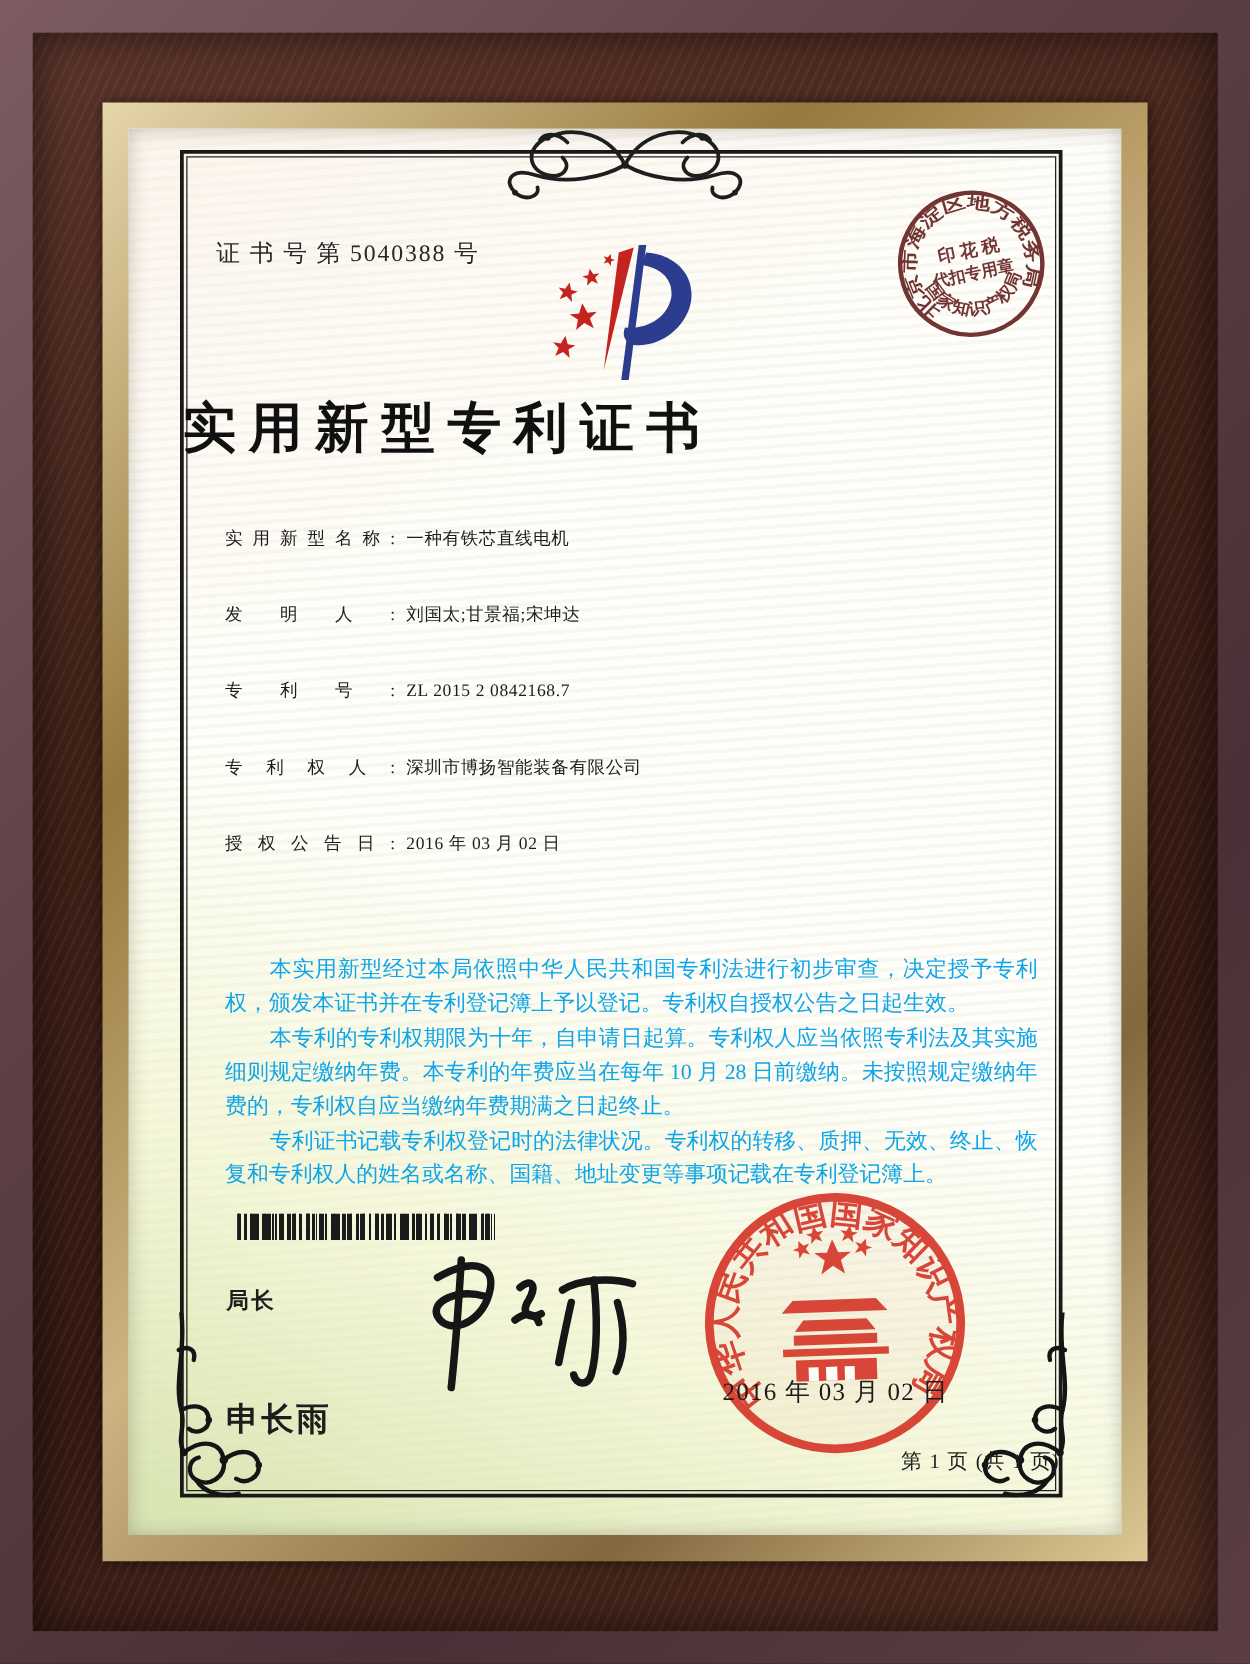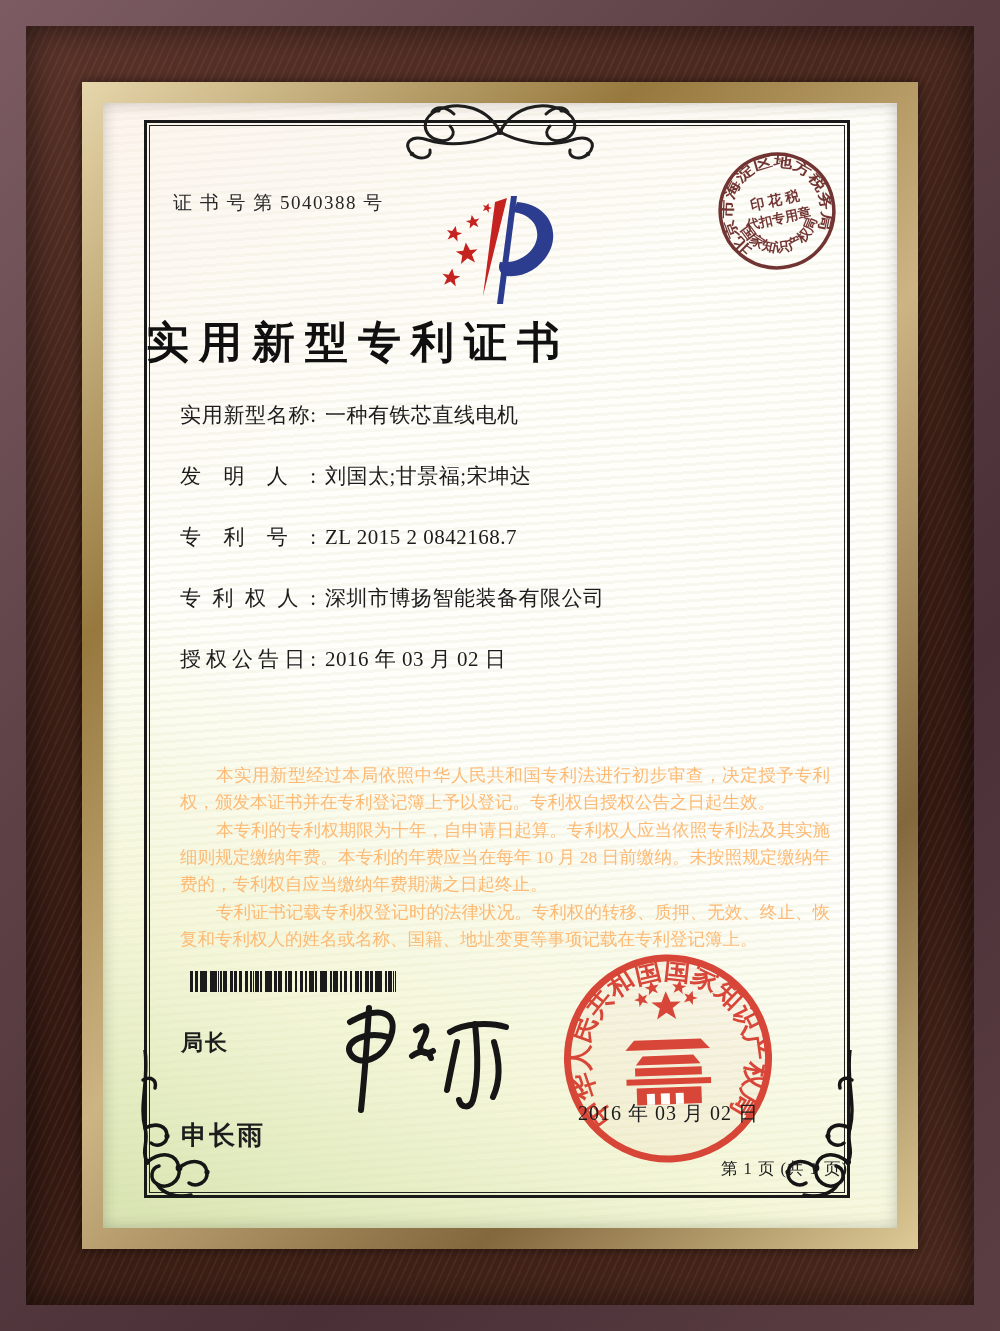--- a/index.html
+++ b/index.html
@@ -37,40 +37,40 @@
   .corner.bl { left:133px; top:1050px; }
   .corner.br { left:770px; top:1050px; transform:scaleX(-1); }
 
   
   .cert-number { position:absolute; left:173px; top:190px; font-size:19px;
     letter-spacing:1.5px; color:#272727; z-index:4; }
   .logo { position:absolute; left:437px; top:192px; width:128px; height:118px; z-index:4; }
   .title { position:absolute; left:146px; top:314px; width:702px; text-align:left;
     font-size:43px; font-weight:700; letter-spacing:10px; color:#101010; z-index:4; }
 
-  .fields { position:absolute; left:180px; top:401px; width:650px; z-index:4;
-    font-size:21px; color:#1c1c1c; }
+  .fields { position:absolute; left:180px; top:418px; width:650px; z-index:4;
+    font-size:14px; color:#1c1c1c; }
   .field { height:61px; line-height:28px; white-space:nowrap; }
   .flabel { display:inline-block; width:136px; text-align:justify; text-align-last:justify;
     text-justify:inter-character; }
   .fvalue { margin-left:9px; letter-spacing:.5px; }
 
   .paras { position:absolute; left:180px; top:762px; width:650px; z-index:4;
-    font-size:17.5px; line-height:27px; text-align:justify; color:#fdba74; }
+    font-size:17.5px; line-height:27px; text-align:justify; color:#0ea5e9; }
   .paras p { text-indent:2.05em; margin-bottom:1px; }
 
   .barcode { position:absolute; left:190px; top:971px; width:206px; height:21px; z-index:4;
     background-image:
       repeating-linear-gradient(90deg,#1b1b1b 0 2px, rgba(0,0,0,0) 2px 5px),
       repeating-linear-gradient(90deg,#1b1b1b 0 1px, rgba(0,0,0,0) 1px 7px),
       repeating-linear-gradient(90deg,#1b1b1b 0 3px, rgba(0,0,0,0) 3px 11px); }
 
   .signer-title { position:absolute; left:181px; top:1028px; z-index:4;
     font-family:"Liberation Sans","DejaVu Sans",sans-serif; font-weight:600;
-    font-size:22px; letter-spacing:2px; color:#1d1d1d; }
+    font-size:18px; letter-spacing:2px; color:#1d1d1d; }
   .signer-name { position:absolute; left:181px; top:1118px; z-index:4;
     font-family:"Liberation Sans","DejaVu Sans",sans-serif; font-weight:600;
     font-size:26px; letter-spacing:2px; color:#1d1d1d; }
   .signature { position:absolute; left:312px; top:1000px; width:215px; height:118px; z-index:5; }
 
   .seal { position:absolute; left:556px; top:947px; width:224px; height:224px; z-index:4; opacity:.93; }
   .seal-date { position:absolute; left:578px; top:1100px; z-index:5; font-size:20px;
     letter-spacing:1px; color:#1b1b1b; white-space:nowrap; }
 
   .footer { position:absolute; left:146px; top:1158px; width:702px; text-align:right;

